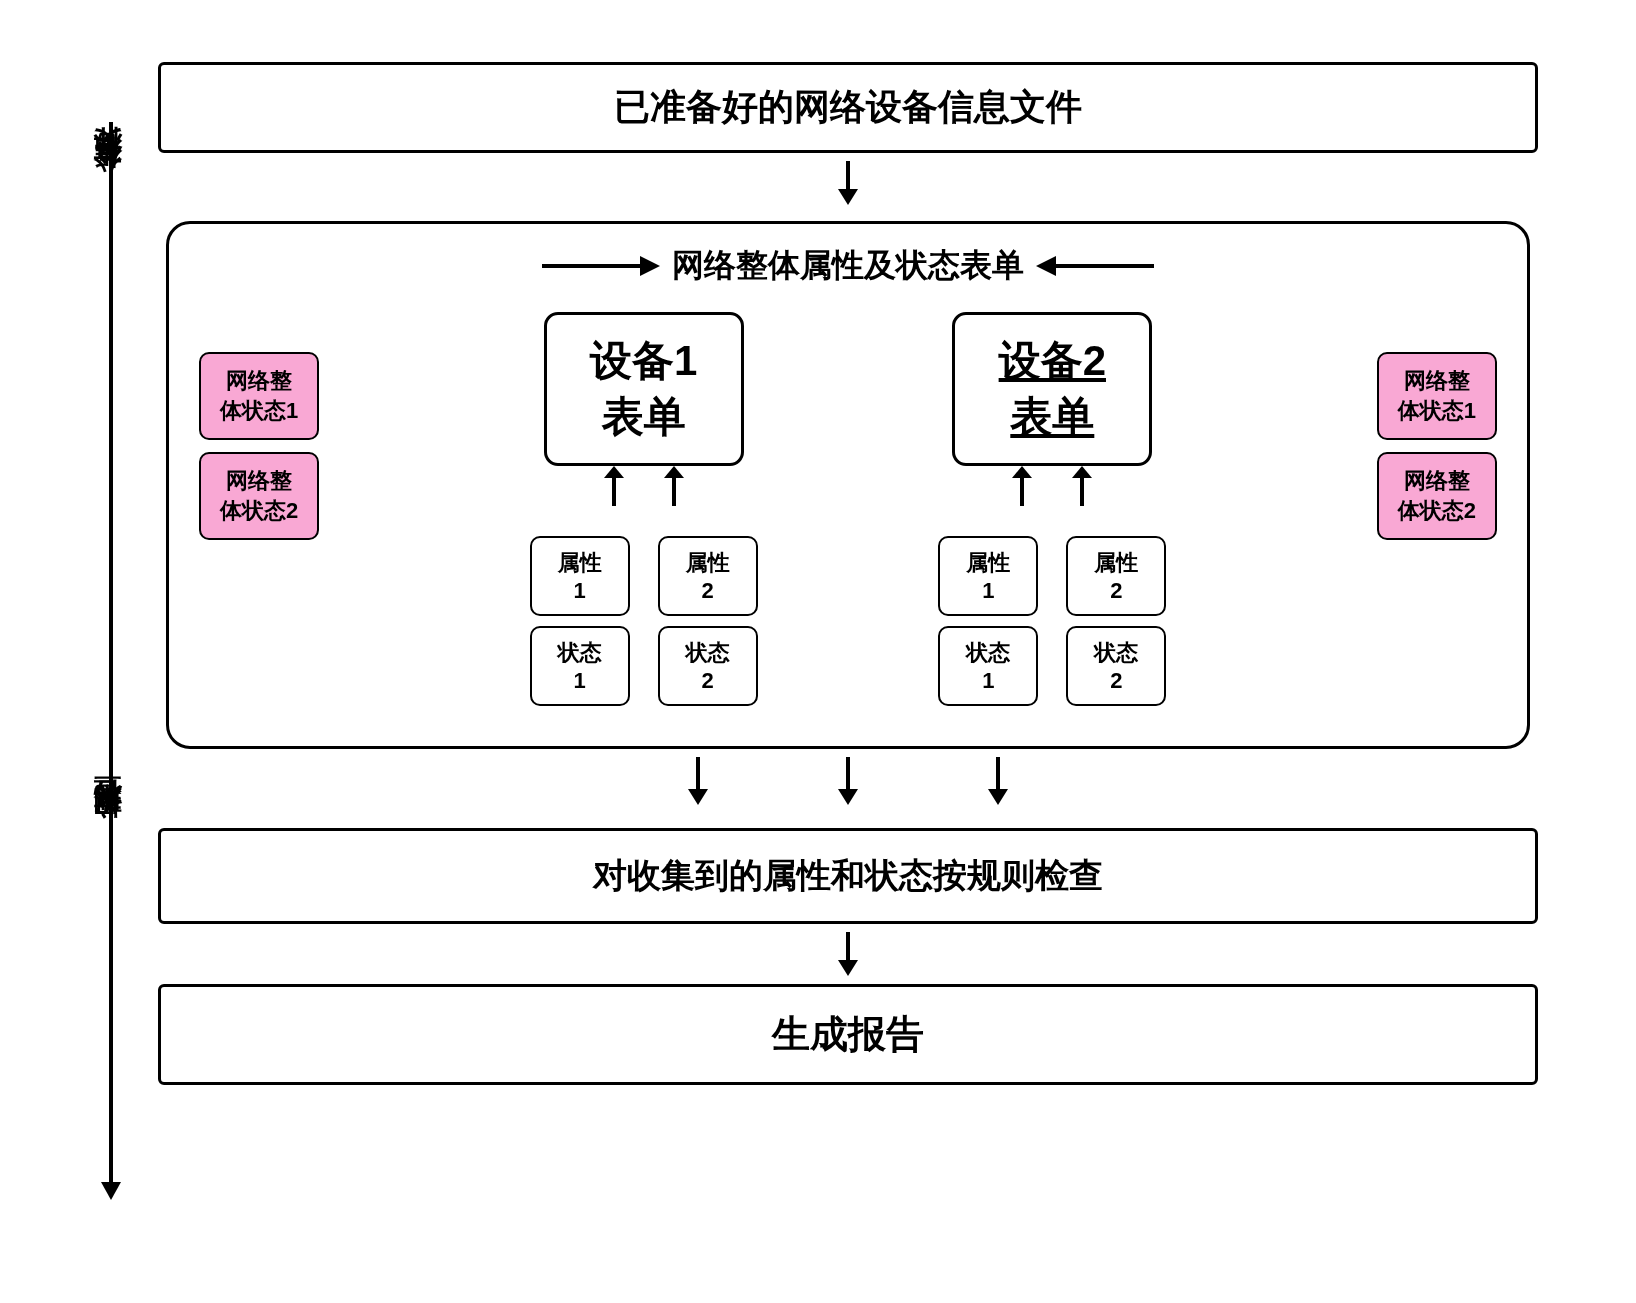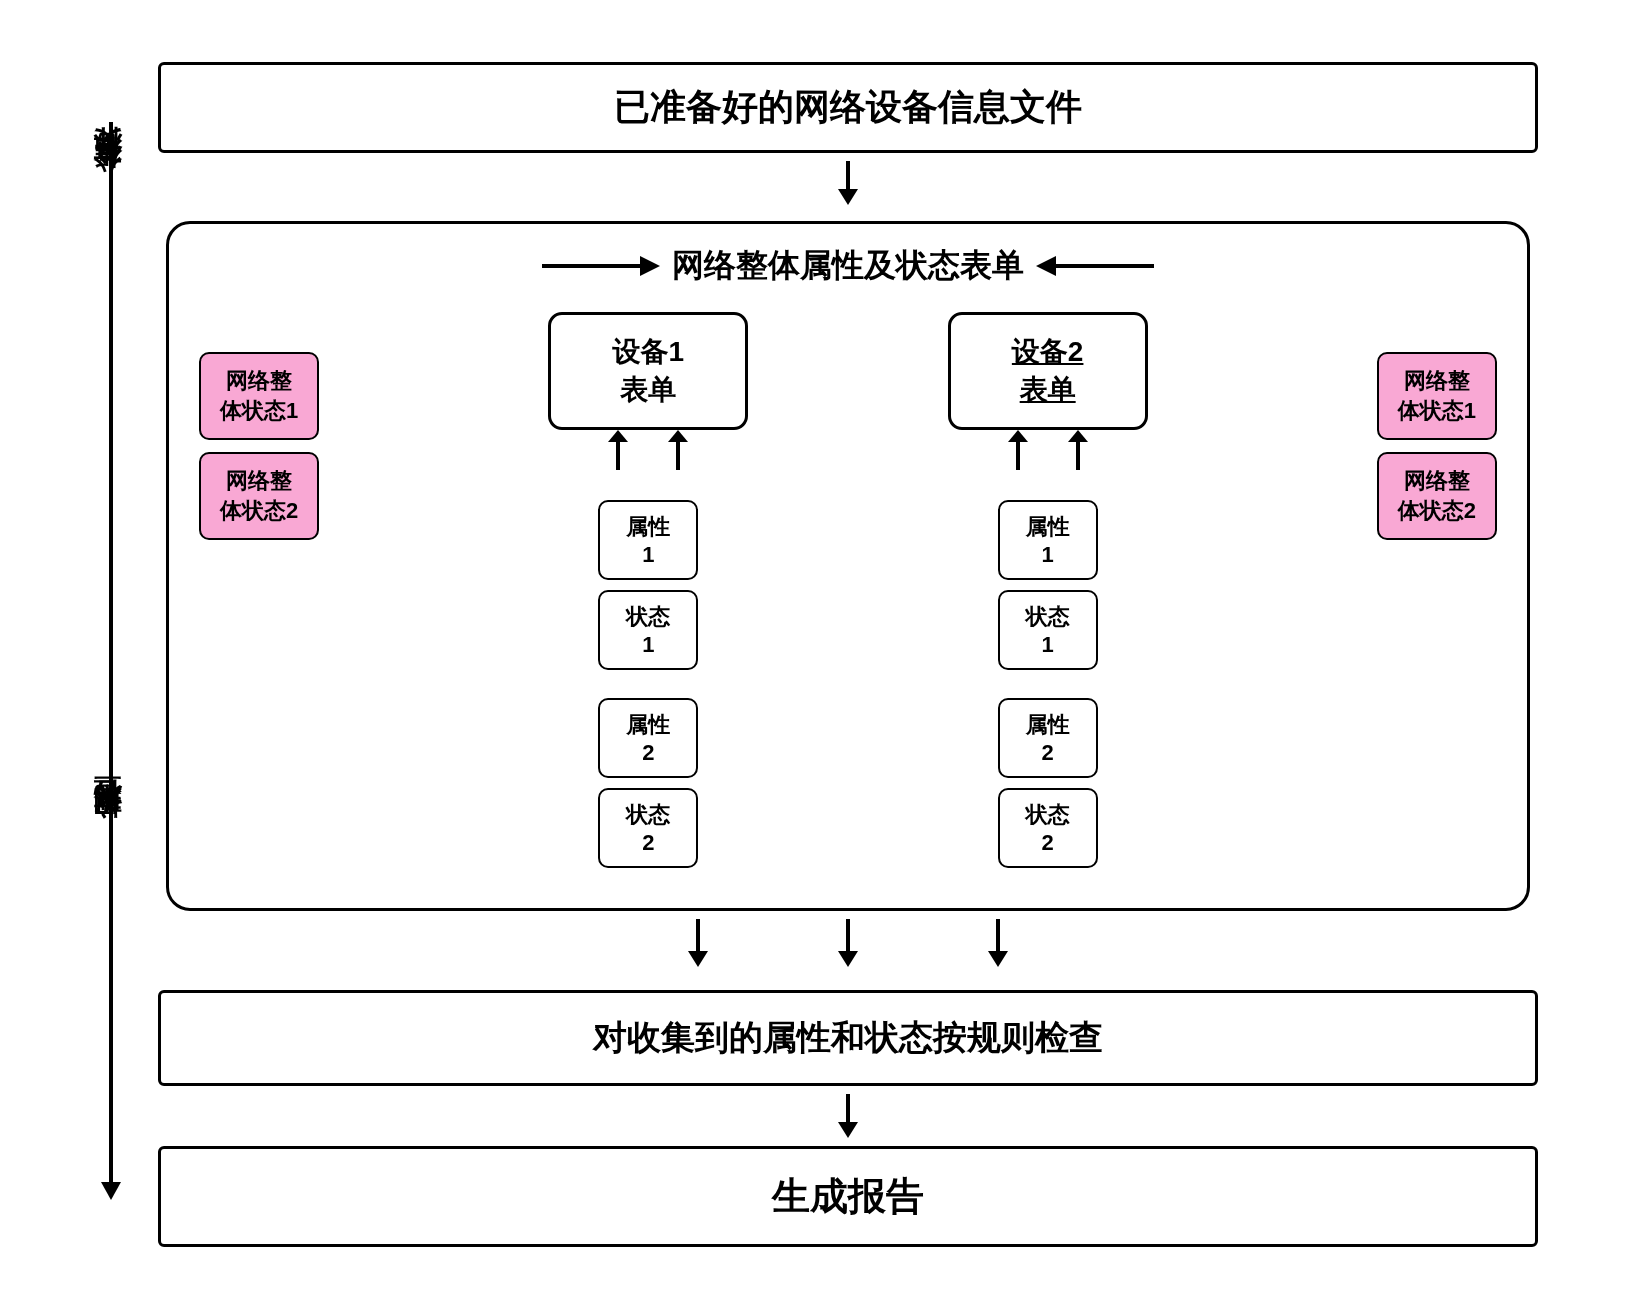--- a/index.html
+++ b/index.html
@@ -138,32 +138,31 @@
       flex-direction: column;
       align-items: center;
       position: relative;
     }
 
     .device-main-box {
       border: 3.5px solid #000;
       border-radius: 14px;
       padding: 18px 30px;
       text-align: center;
-      font-size: 28px;
+      font-size: 42px;
       font-weight: bold;
       width: 200px;
       background: #fff;
       position: relative;
       z-index: 2;
     }
 
     
     .sub-items-row {
       display: flex;
-      flex-direction: column;
       gap: 28px;
       margin-top: 30px;
       position: relative;
     }
 
     .sub-col {
       display: flex;
       flex-direction: column;
       gap: 10px;
       align-items: center;

